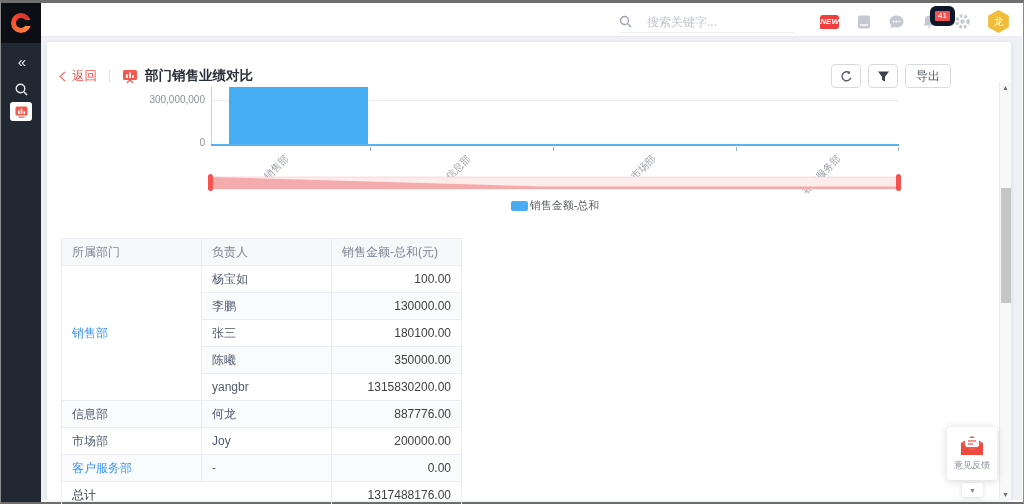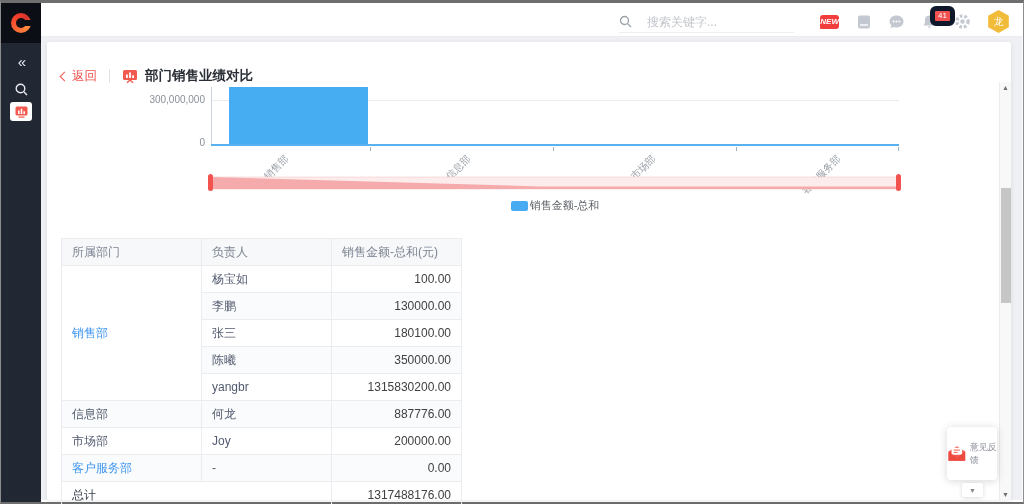--- a/index.html
+++ b/index.html
@@ -69,21 +69,21 @@
   .data-table td.person { color:#515a6e; }
   .data-table td.total-cell { color:#38404c; }
 
   
   .vscroll { position:absolute; top:40px; right:0; bottom:0; width:12px; background:#f8f8f8; border-left:1px solid #ececec; }
   .vscroll .arr { position:absolute; left:0; width:11px; text-align:center; font-size:7px; color:#6f6f6f; cursor:pointer; }
   .vscroll .arr.up { top:2px; } .vscroll .arr.down { bottom:2px; }
   .vthumb { position:absolute; left:1px; top:106px; width:10px; height:115px; background:#c6c6c6; cursor:grab; }
 
   
-  .feedback { position:absolute; right:14px; bottom:20px; width:50px; height:53px; background:#fff; border-radius:4px; box-shadow:0 1px 8px rgba(0,0,0,.16); display:flex; align-items:center; justify-content:center; gap:3px; cursor:pointer; }
+  .feedback { position:absolute; right:14px; bottom:20px; width:50px; height:53px; background:#fff; border-radius:4px; box-shadow:0 1px 8px rgba(0,0,0,.16); display:flex; flex-direction:column; align-items:center; justify-content:center; gap:3px; cursor:pointer; }
   .feedback-label { font-size:9px; color:#8a8f99; }
   .feedback-toggle { position:absolute; right:28px; bottom:3px; width:21px; height:14px; background:#fff; border-radius:2px; box-shadow:0 1px 4px rgba(0,0,0,.15); display:flex; align-items:center; justify-content:center; font-size:7px; color:#888; cursor:pointer; }
 </style>
 </head>
 <body>
 
 <div class="frame">
 
   <div class="sidebar">
     <div class="logo-box">
@@ -161,20 +161,34 @@
           <svg width="16" height="15" viewBox="0 0 16 15">
               <rect x="1" y="1" width="14" height="10" rx="1.5" fill="#f25a50"></rect>
               <rect x="4" y="5.5" width="1.8" height="3.5" fill="#fff"></rect>
               <rect x="7.1" y="3.5" width="1.8" height="5.5" fill="#fff"></rect>
               <rect x="10.2" y="6.3" width="1.8" height="2.7" fill="#fff"></rect>
               <line x1="5" y1="13.8" x2="8" y2="11" stroke="#f25a50" stroke-width="1.4"></line>
               <line x1="11" y1="13.8" x2="8" y2="11" stroke="#f25a50" stroke-width="1.4"></line>
             </svg>
         </span>
         <span class="page-title">部门销售业绩对比</span>
+        <div class="hdr-actions">
+          <span class="btn icon-btn">
+            <svg width="13" height="13" viewBox="0 0 13 13">
+                <path d="M10.8 7.7A4.5 4.5 0 1 1 9.6 3" fill="none" stroke="#555b66" stroke-width="1.4"></path>
+                <path d="M9.2 0.8l1 2.6-2.7.6z" fill="#555b66"></path>
+              </svg>
+          </span>
+          <span class="btn icon-btn">
+            <svg width="13" height="13" viewBox="0 0 13 13">
+                <path d="M1 1.5h11L8 6.8v4.7L5 10V6.8z" fill="#3c434e"></path>
+              </svg>
+          </span>
+          <span class="btn text-btn">导出</span>
+        </div>
       </div>
 
       <div>
         <span class="ytick" style="top:52px;">300,000,000</span>
         <span class="ytick" style="top:95px;">0</span>
         <div class="gridline"></div>
         <div class="yaxis"></div>
         <div class="bar"></div>
         <div class="xaxis"></div>
         <div class="xtick" style="left:323px;"></div>

